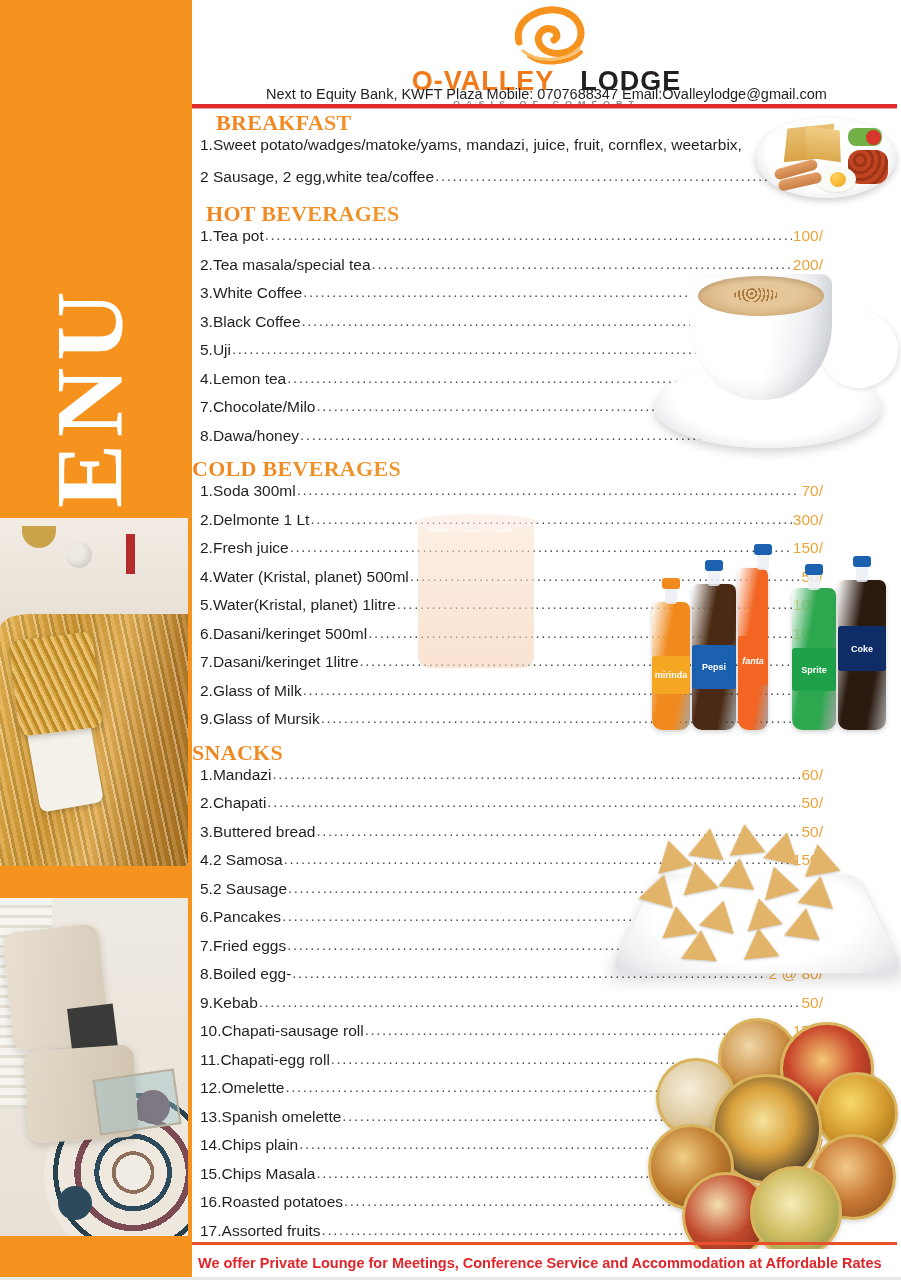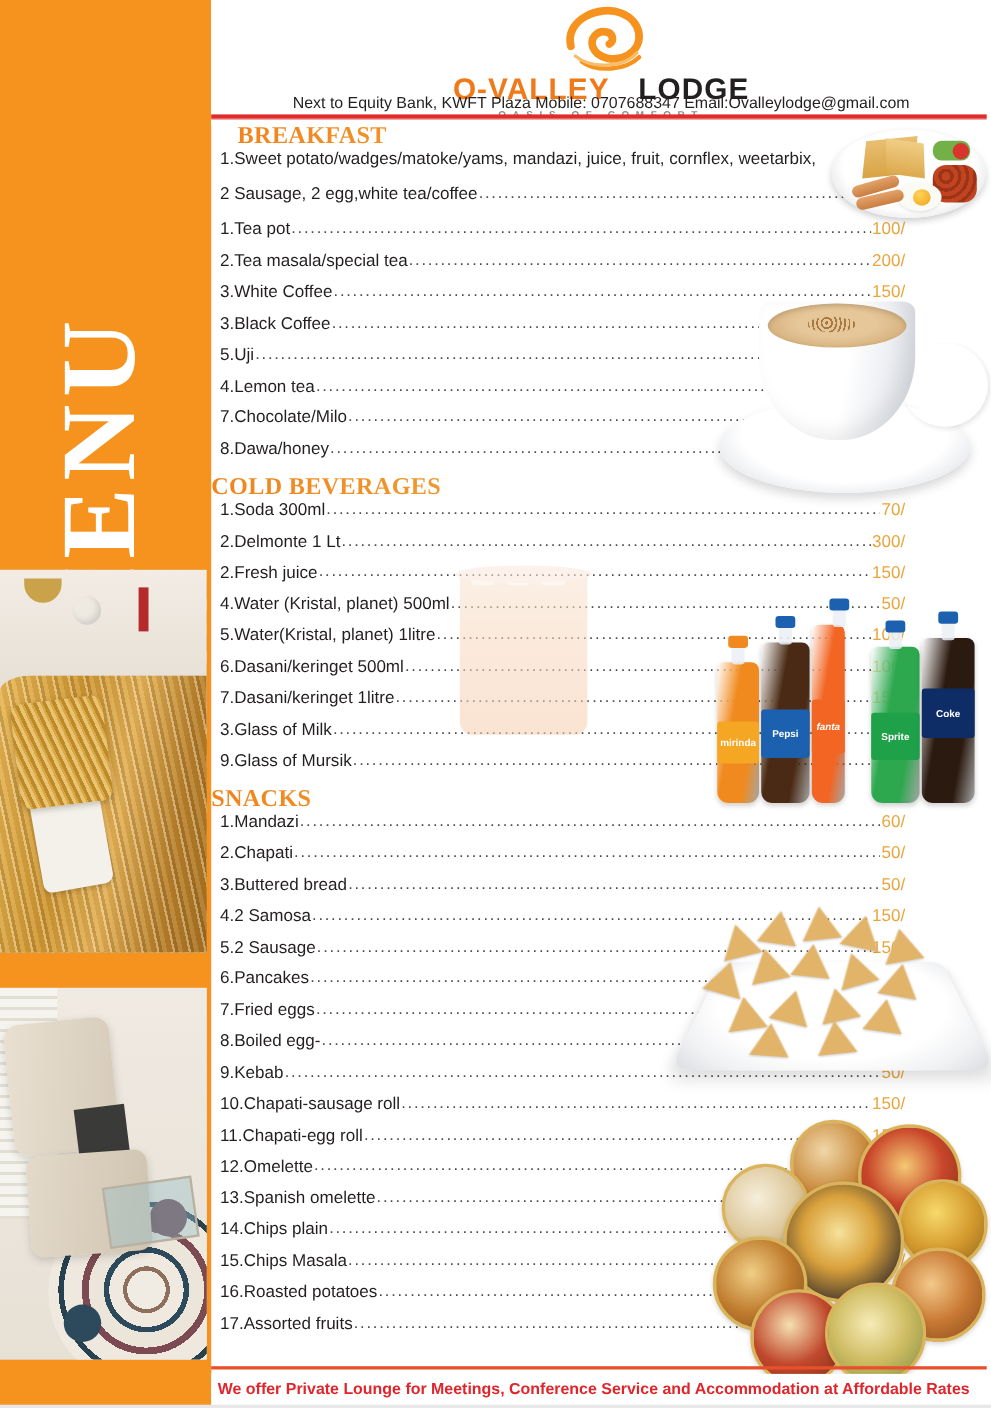--- a/index.html
+++ b/index.html
@@ -226,20 +226,21 @@
               <span class="lbl">1.Sweet potato/wadges/matoke/yams, mandazi, juice, fruit, cornflex, weetarbix,</span>
             </div>
             <div class="row">
               <span class="lbl">2 Sausage, 2 egg,white tea/coffee</span>
               <span class="dots">........................................................................................................................</span>
               <span class="price">500/</span>
             </div>
           </div>
         </div>
         <div class="section">
+          <div class="sec-title indent2">HOT BEVERAGES</div>
           <div class="rows">
             <div class="row">
               <span class="lbl">1.Tea pot</span>
               <span class="dots">........................................................................................................................</span>
               <span class="price">100/</span>
             </div>
             <div class="row">
               <span class="lbl">2.Tea masala/special tea</span>
               <span class="dots">........................................................................................................................</span>
               <span class="price">200/</span>
@@ -308,21 +309,21 @@
               <span class="lbl">6.Dasani/keringet 500ml</span>
               <span class="dots">........................................................................................................................</span>
               <span class="price">100/</span>
             </div>
             <div class="row">
               <span class="lbl">7.Dasani/keringet 1litre</span>
               <span class="dots">........................................................................................................................</span>
               <span class="price">150/</span>
             </div>
             <div class="row">
-              <span class="lbl">3.Glass of Milk</span>
+              <span class="lbl">2.Glass of Milk</span>
               <span class="dots">........................................................................................................................</span>
               <span class="price">100/</span>
             </div>
             <div class="row">
               <span class="lbl">9.Glass of Mursik</span>
               <span class="dots">........................................................................................................................</span>
               <span class="price">100/</span>
             </div>
           </div>
         </div>

